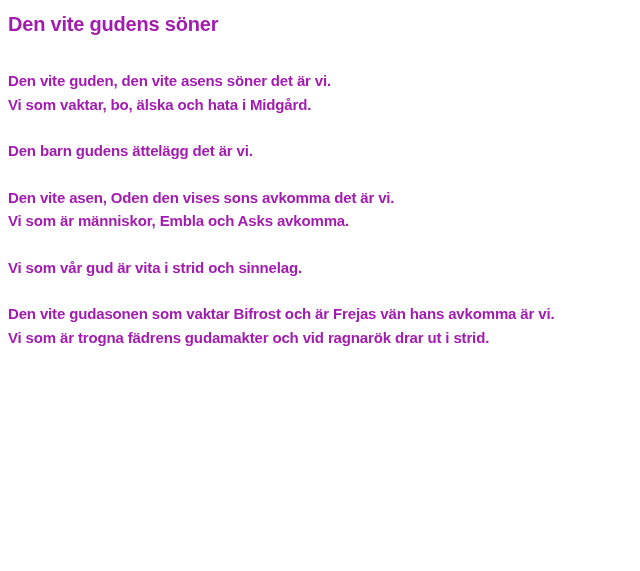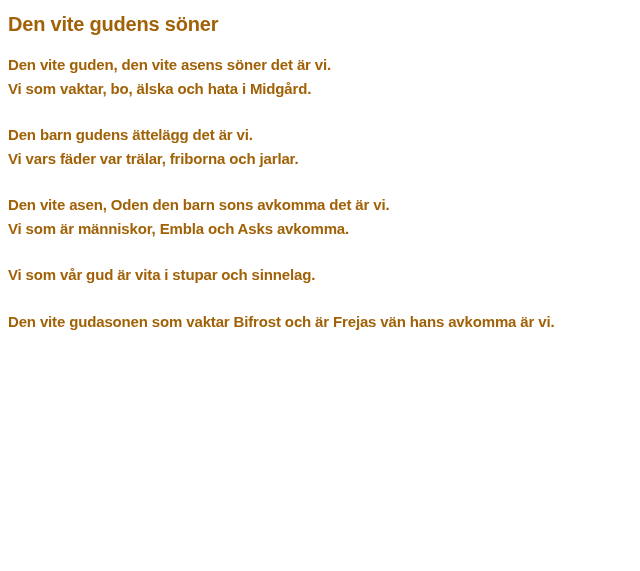--- a/index.html
+++ b/index.html
@@ -9,69 +9,69 @@
   }
   .page {
     position: relative;
     width: 640px;
     height: 571px;
     box-sizing: border-box;
     padding: 8px 8px 0 8px;
     background: #ffffff;
     overflow: hidden;
     font-family: "Liberation Sans", "DejaVu Sans", sans-serif;
-    color: #a16207;
+    color: #a21caf;
   }
   .doc-title {
     margin: 3px 0 0 0;
     font-size: 20px;
     line-height: 26px;
     font-weight: 700;
     letter-spacing: -0.2px;
     white-space: nowrap;
   }
   .stanza {
     margin: 23px 0 0 0;
     font-size: 15px;
     line-height: 23.5px;
     font-weight: 700;
     letter-spacing: -0.15px;
   }
   .stanza:first-of-type {
-    margin-top: 16px;
+    margin-top: 32px;
   }
   .poem-line {
     display: block;
     white-space: nowrap;
   }
 </style>
 </head>
 <body>
 
 <div class="page">
 
   <h1 class="doc-title">Den vite gudens söner</h1>
 
   <p class="stanza">
     <span class="poem-line">Den vite guden, den vite asens söner det är vi.</span>
     <span class="poem-line">Vi som vaktar, bo, älska och hata i Midgård.</span>
   </p>
 
   <p class="stanza">
     <span class="poem-line">Den barn gudens ättelägg det är vi.</span>
-    <span class="poem-line">Vi vars fäder var trälar, friborna och jarlar.</span>
   </p>
 
   <p class="stanza">
-    <span class="poem-line">Den vite asen, Oden den barn sons avkomma det är vi.</span>
+    <span class="poem-line">Den vite asen, Oden den vises sons avkomma det är vi.</span>
     <span class="poem-line">Vi som är människor, Embla och Asks avkomma.</span>
   </p>
 
 
   <p class="stanza">
-    <span class="poem-line">Vi som vår gud är vita i stupar och sinnelag.</span>
+    <span class="poem-line">Vi som vår gud är vita i strid och sinnelag.</span>
   </p>
 
   <p class="stanza">
     <span class="poem-line">Den vite gudasonen som vaktar Bifrost och är Frejas vän hans avkomma är vi.</span>
+    <span class="poem-line">Vi som är trogna fädrens gudamakter och vid ragnarök drar ut i strid.</span>
   </p>
 
 </div>
 
 </body></html>

